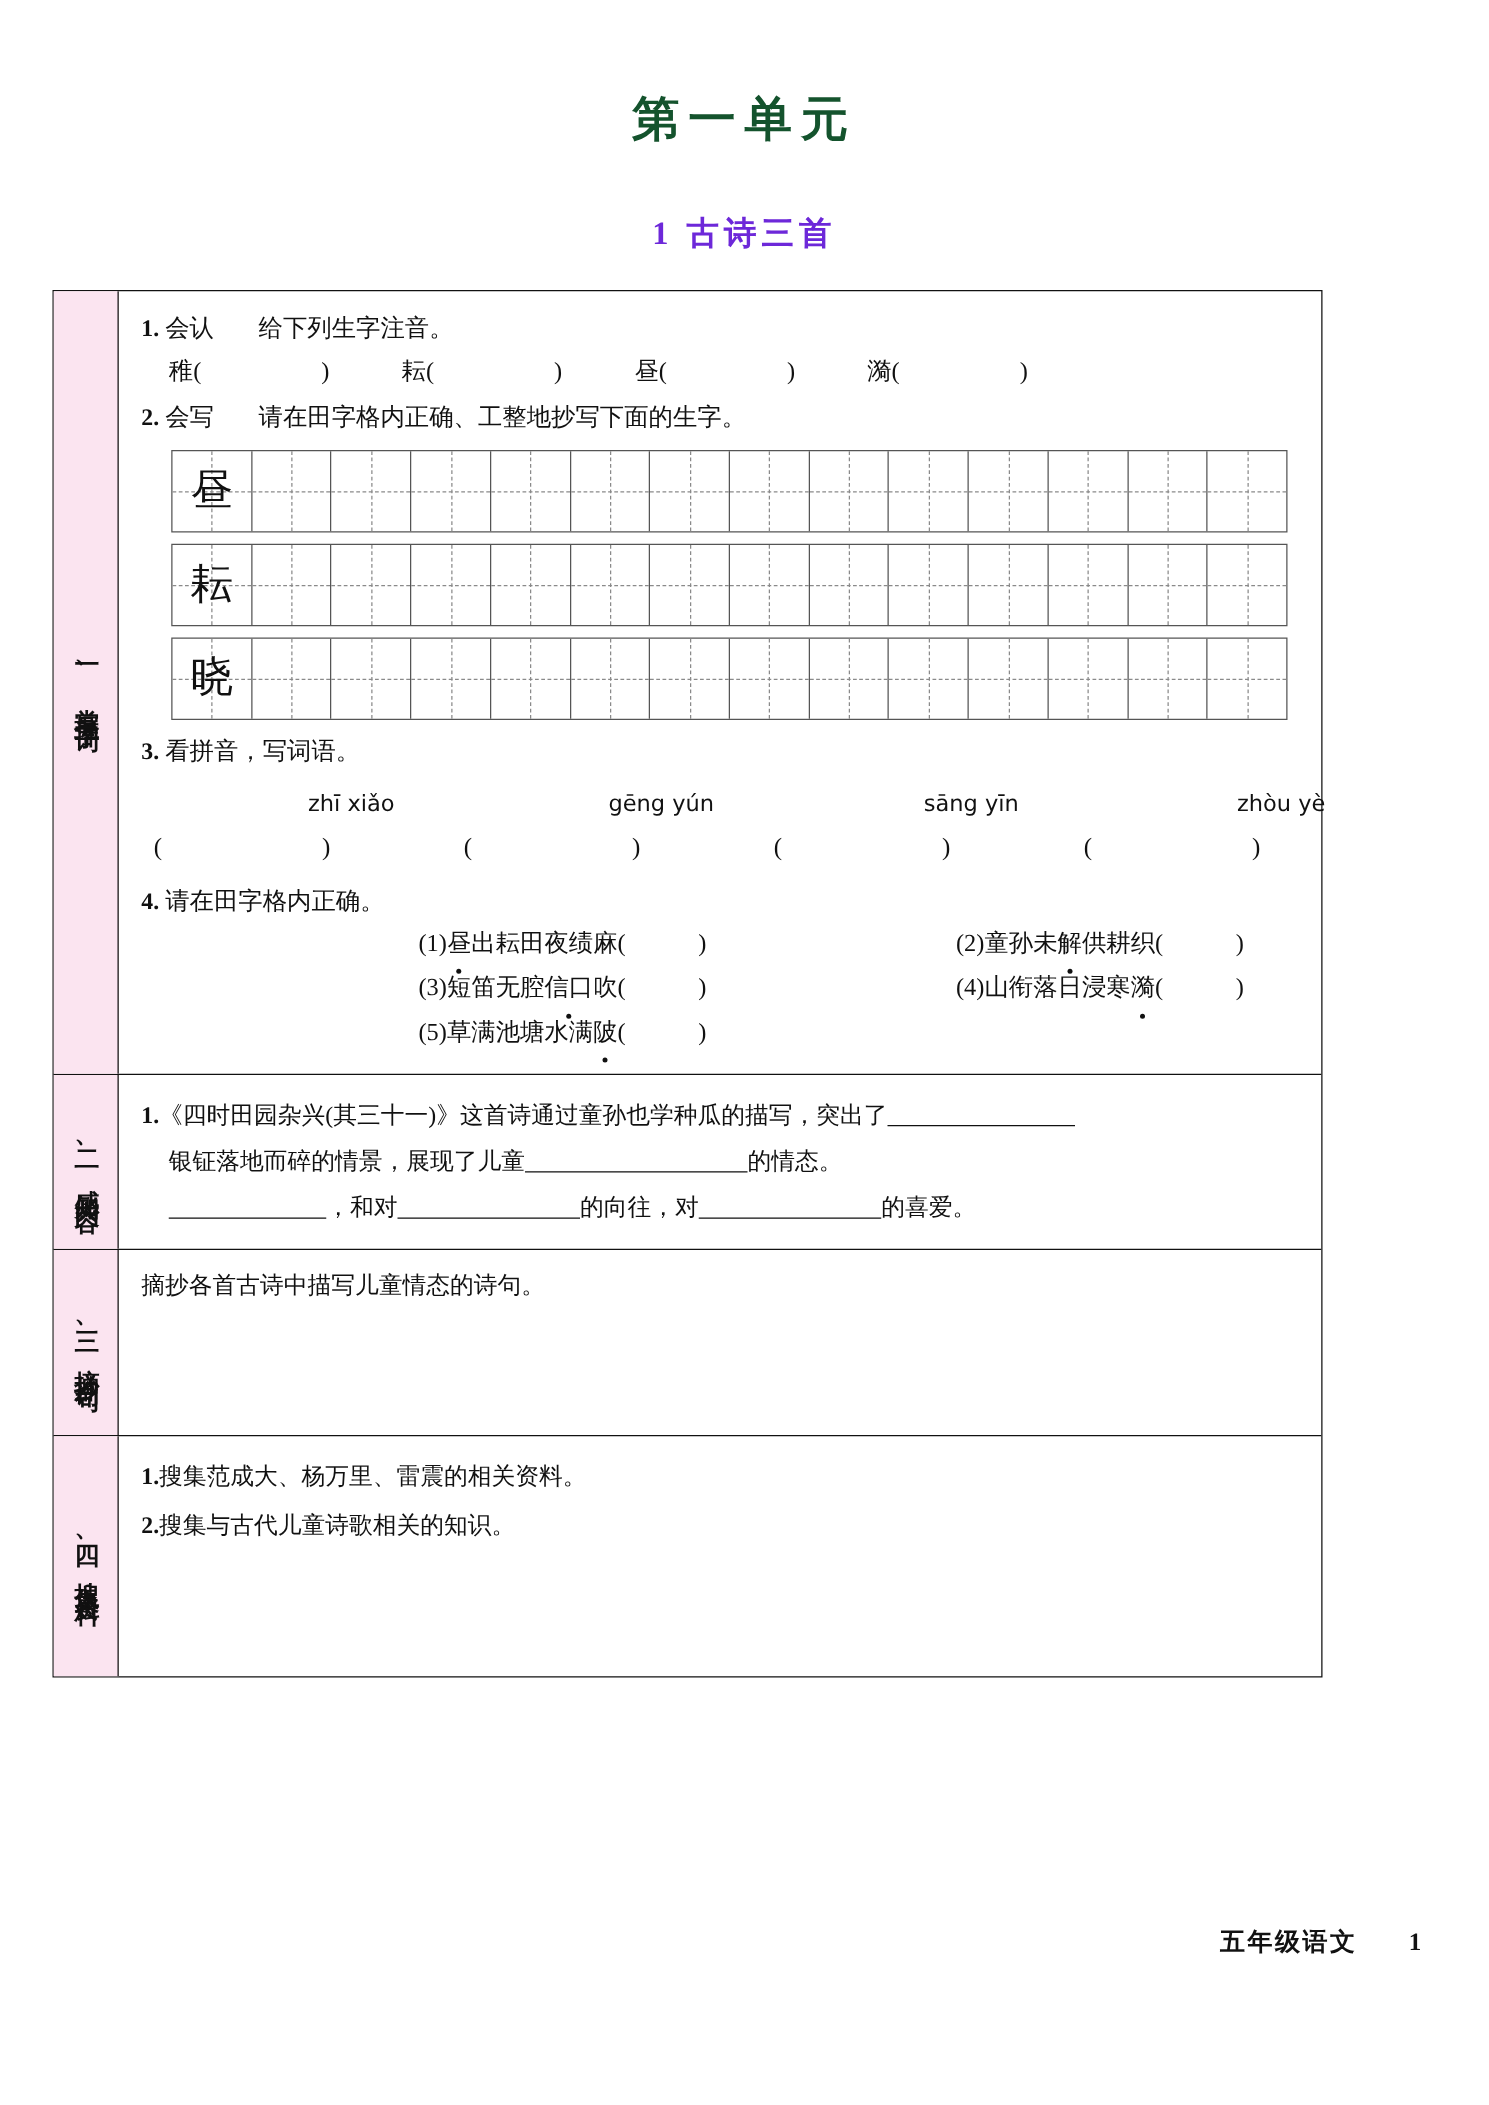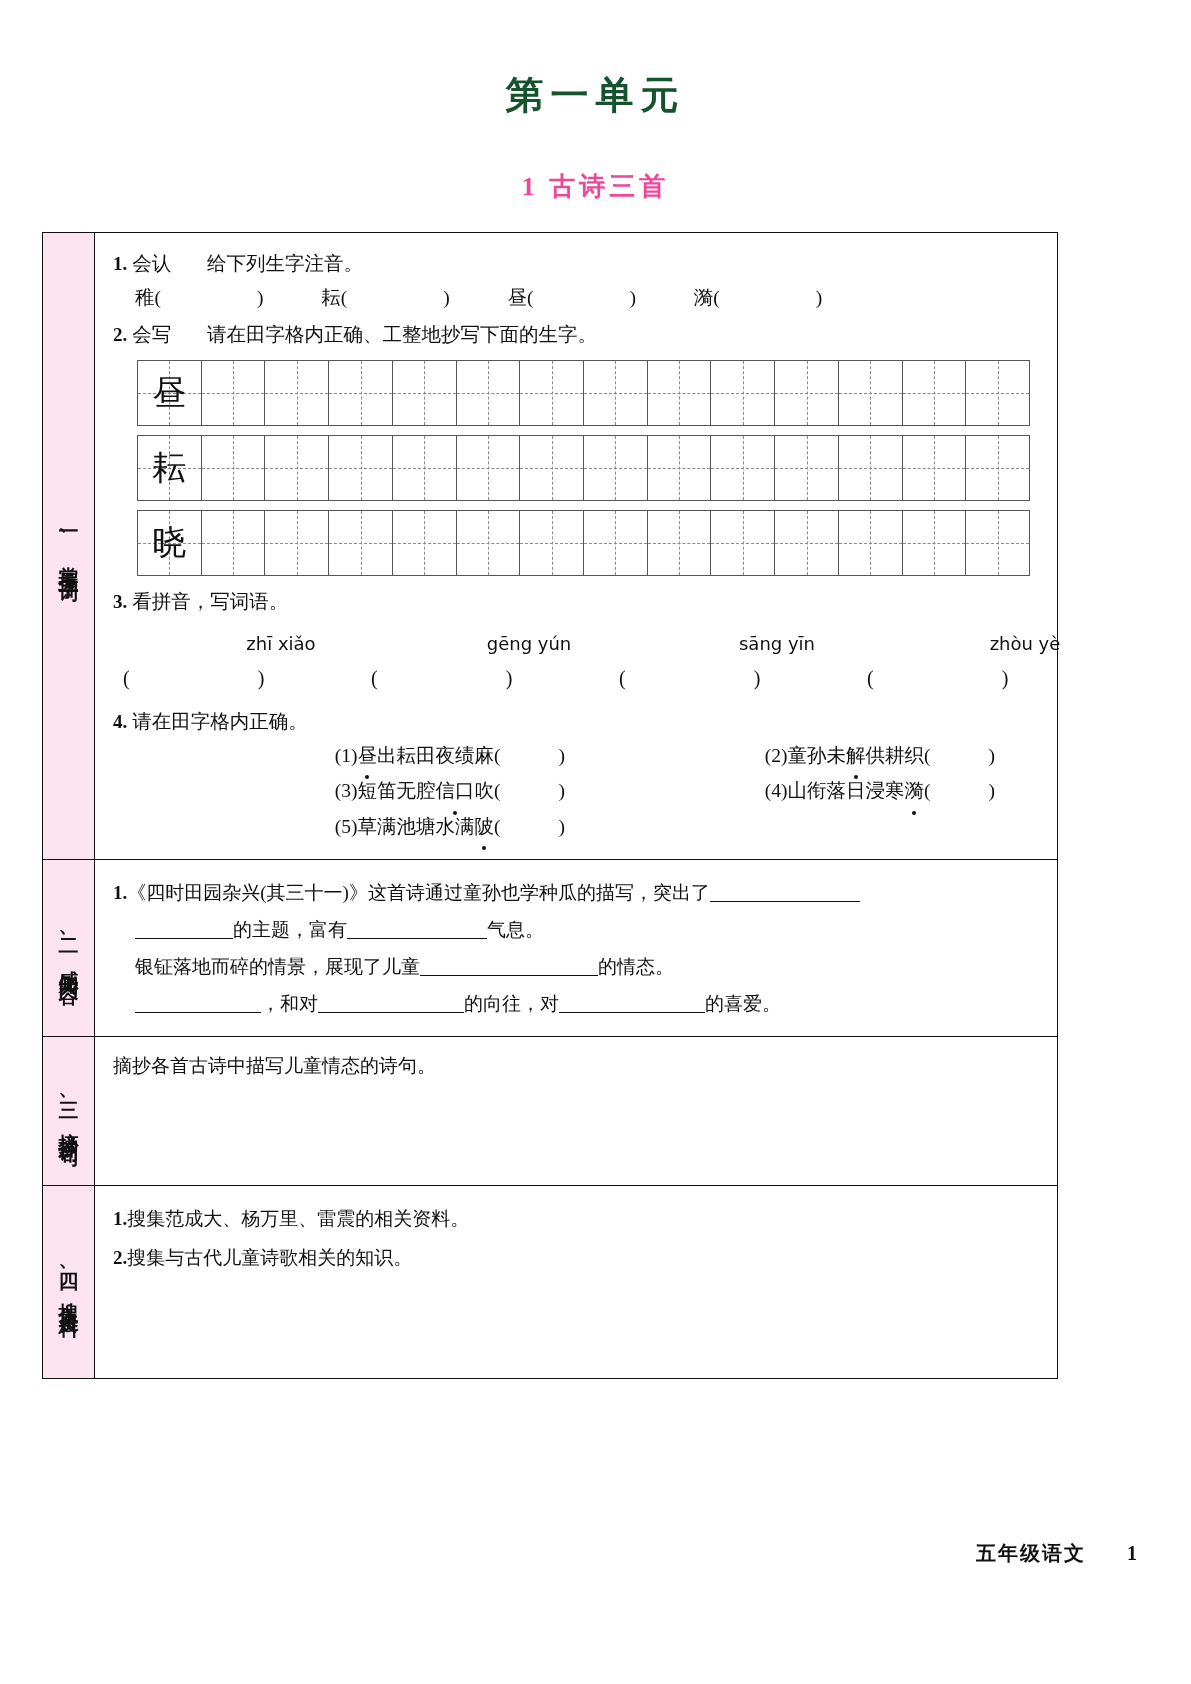--- a/index.html
+++ b/index.html
@@ -29,21 +29,21 @@
     text-align: center;
     color: #14532d;
     font-size: 38px;
     font-weight: bold;
     letter-spacing: 7px;
     margin-top: 70px;
     font-family: "Liberation Serif", serif;
   }
   .lesson-title {
     text-align: center;
-    color: #ec4899;
+    color: #6d28d9;
     font-size: 26px;
     font-weight: bold;
     letter-spacing: 4px;
     margin-top: 48px;
     font-family: "Liberation Serif", serif;
   }
 
   
   .sheet {
     position: absolute;
@@ -348,23 +348,20 @@
 
     <div class="srow">
       <div class="side">
         <span>二、感知内容</span>
       </div>
       <div class="body s2">
 
         <p>
           <span class="qnum">1.</span><span>《四时田园杂兴(其三十一)》这首诗通过童孙也学种瓜的描写，突出了</span><span class="bl" style="width:150px"></span>
         </p>
-        <p class="hang">
-          <span class="bl" style="width:98px"></span><span>的主题，富有</span><span class="bl" style="width:140px"></span><span>气息。</span>
-        </p>
 
         <p class="hang">
           <span>银钲落地而碎的情景，展现了儿童</span><span class="bl" style="width:178px"></span><span>的情态。</span>
         </p>
 
         <p class="hang">
           <span class="bl" style="width:126px"></span><span>，和对</span><span class="bl" style="width:146px"></span><span>的向往，对</span><span class="bl" style="width:146px"></span><span>的喜爱。</span>
         </p>
 
       </div>

